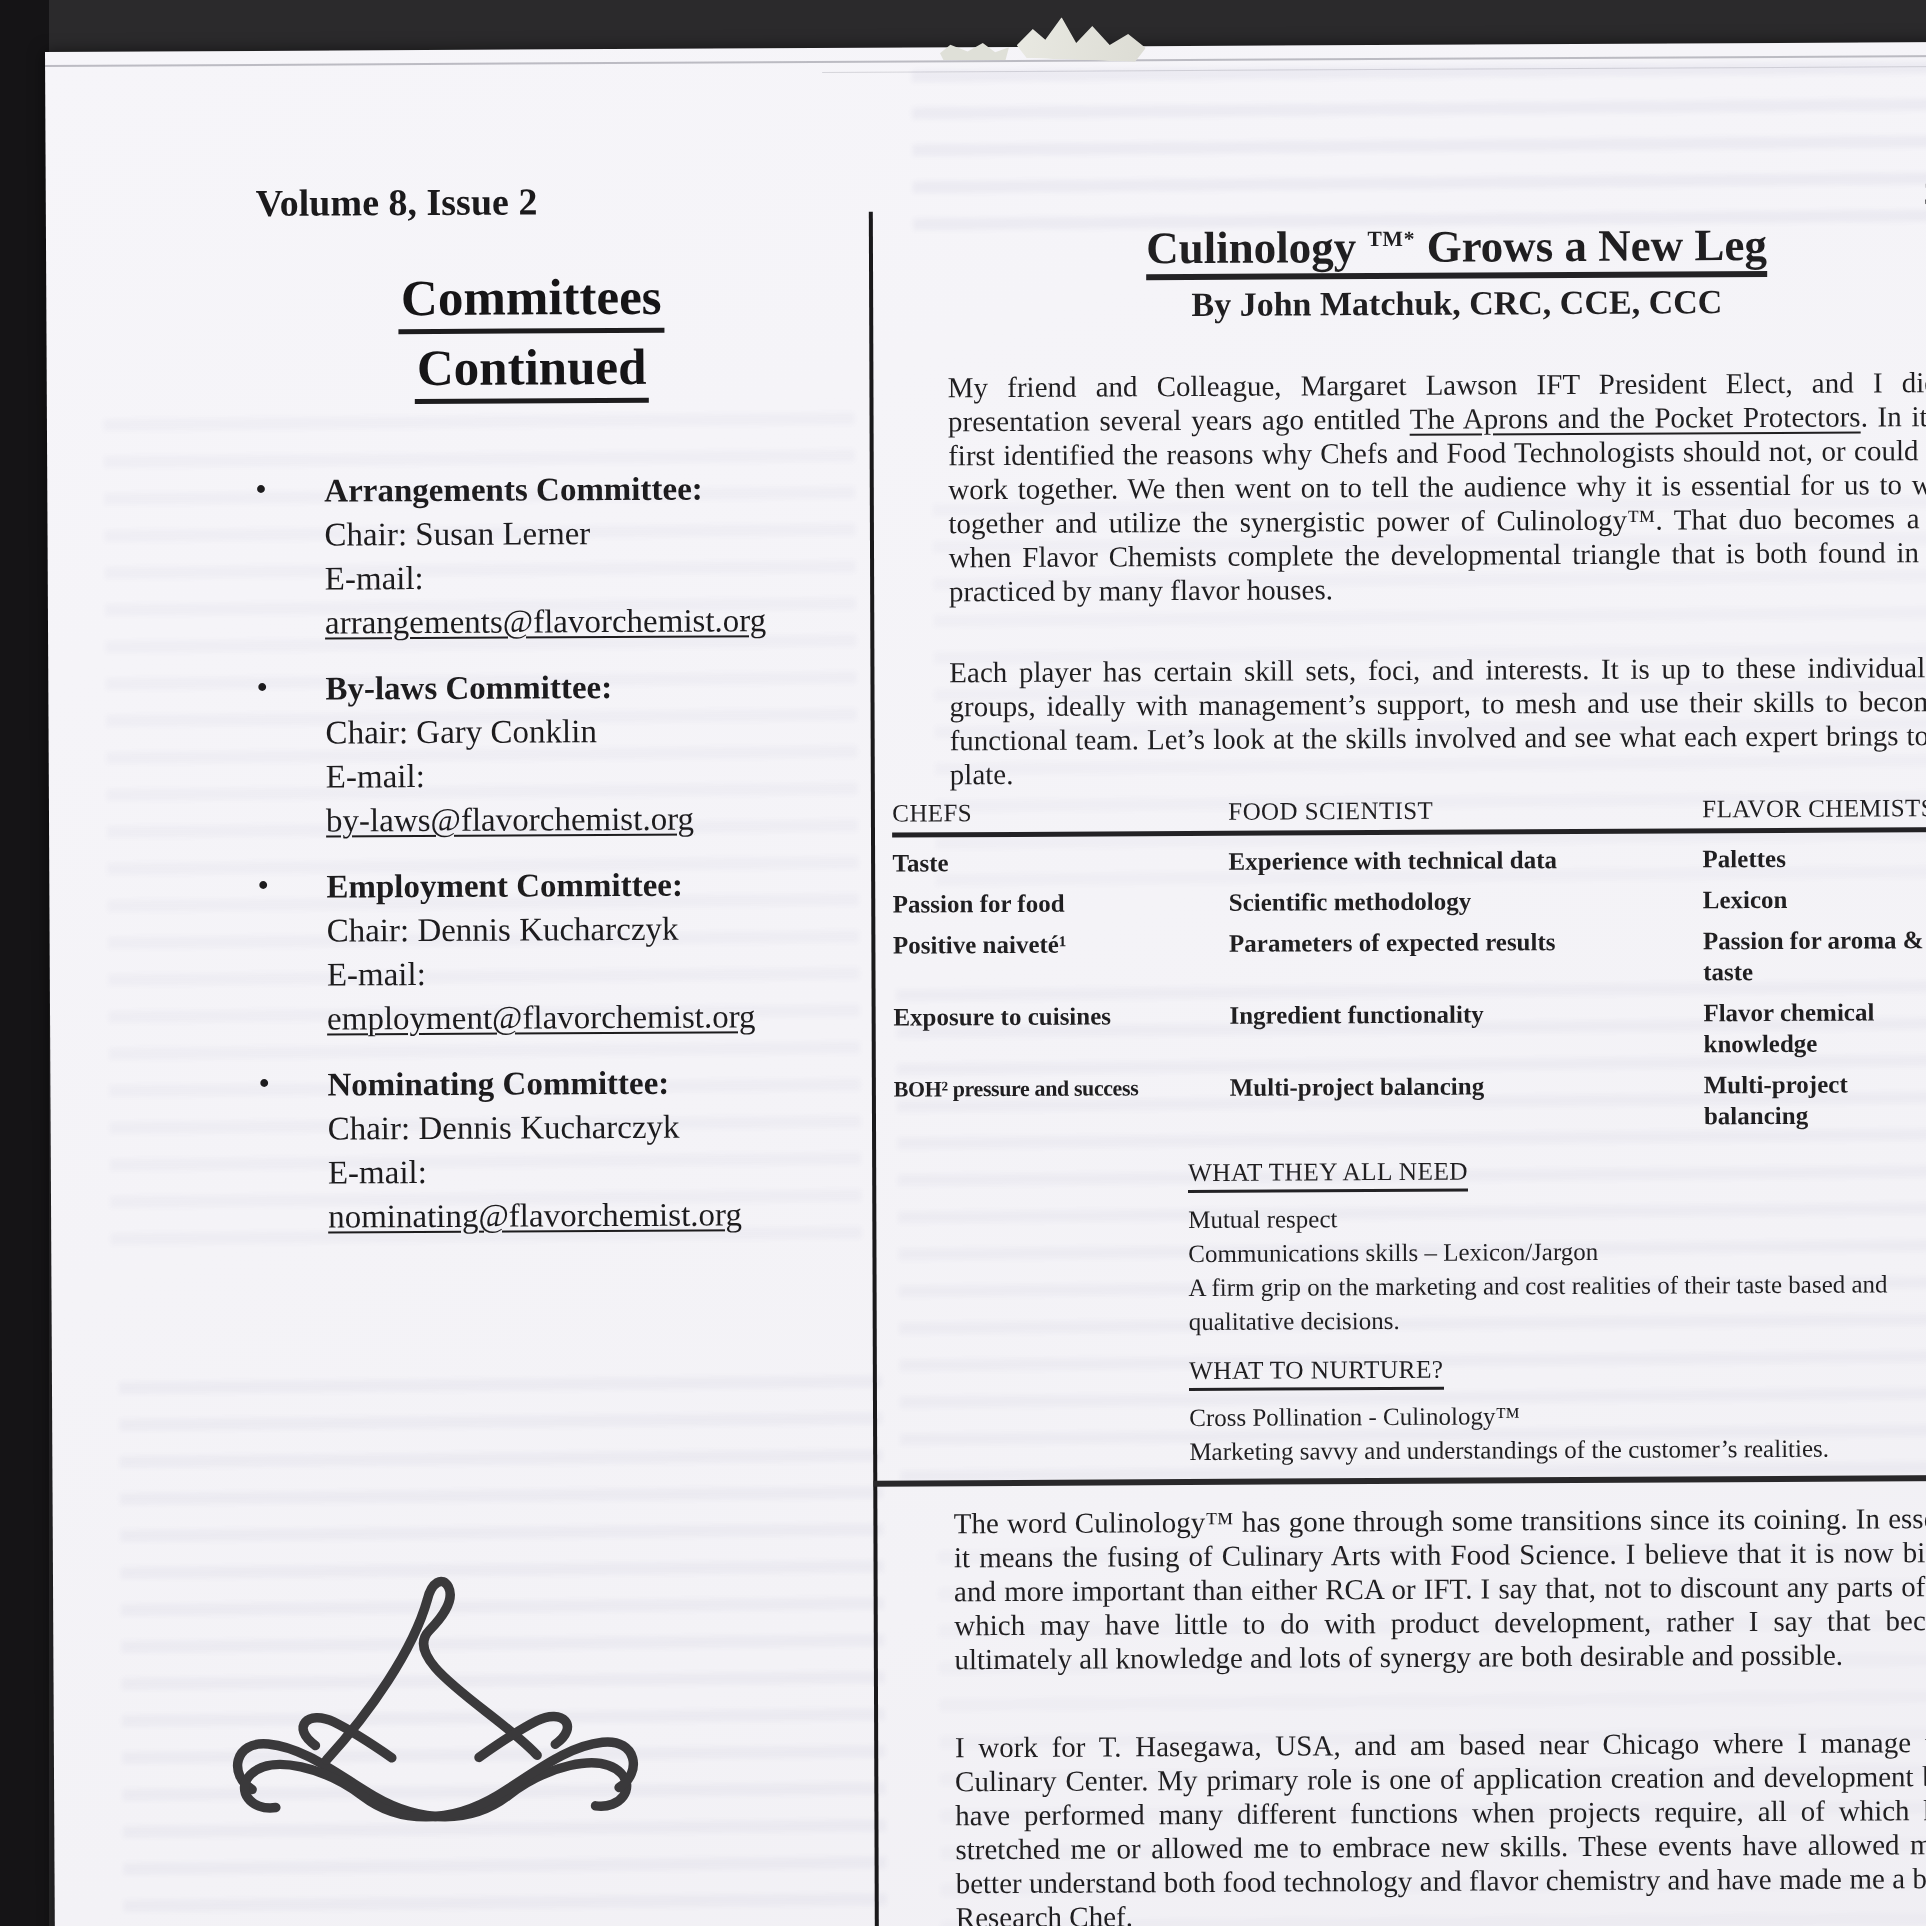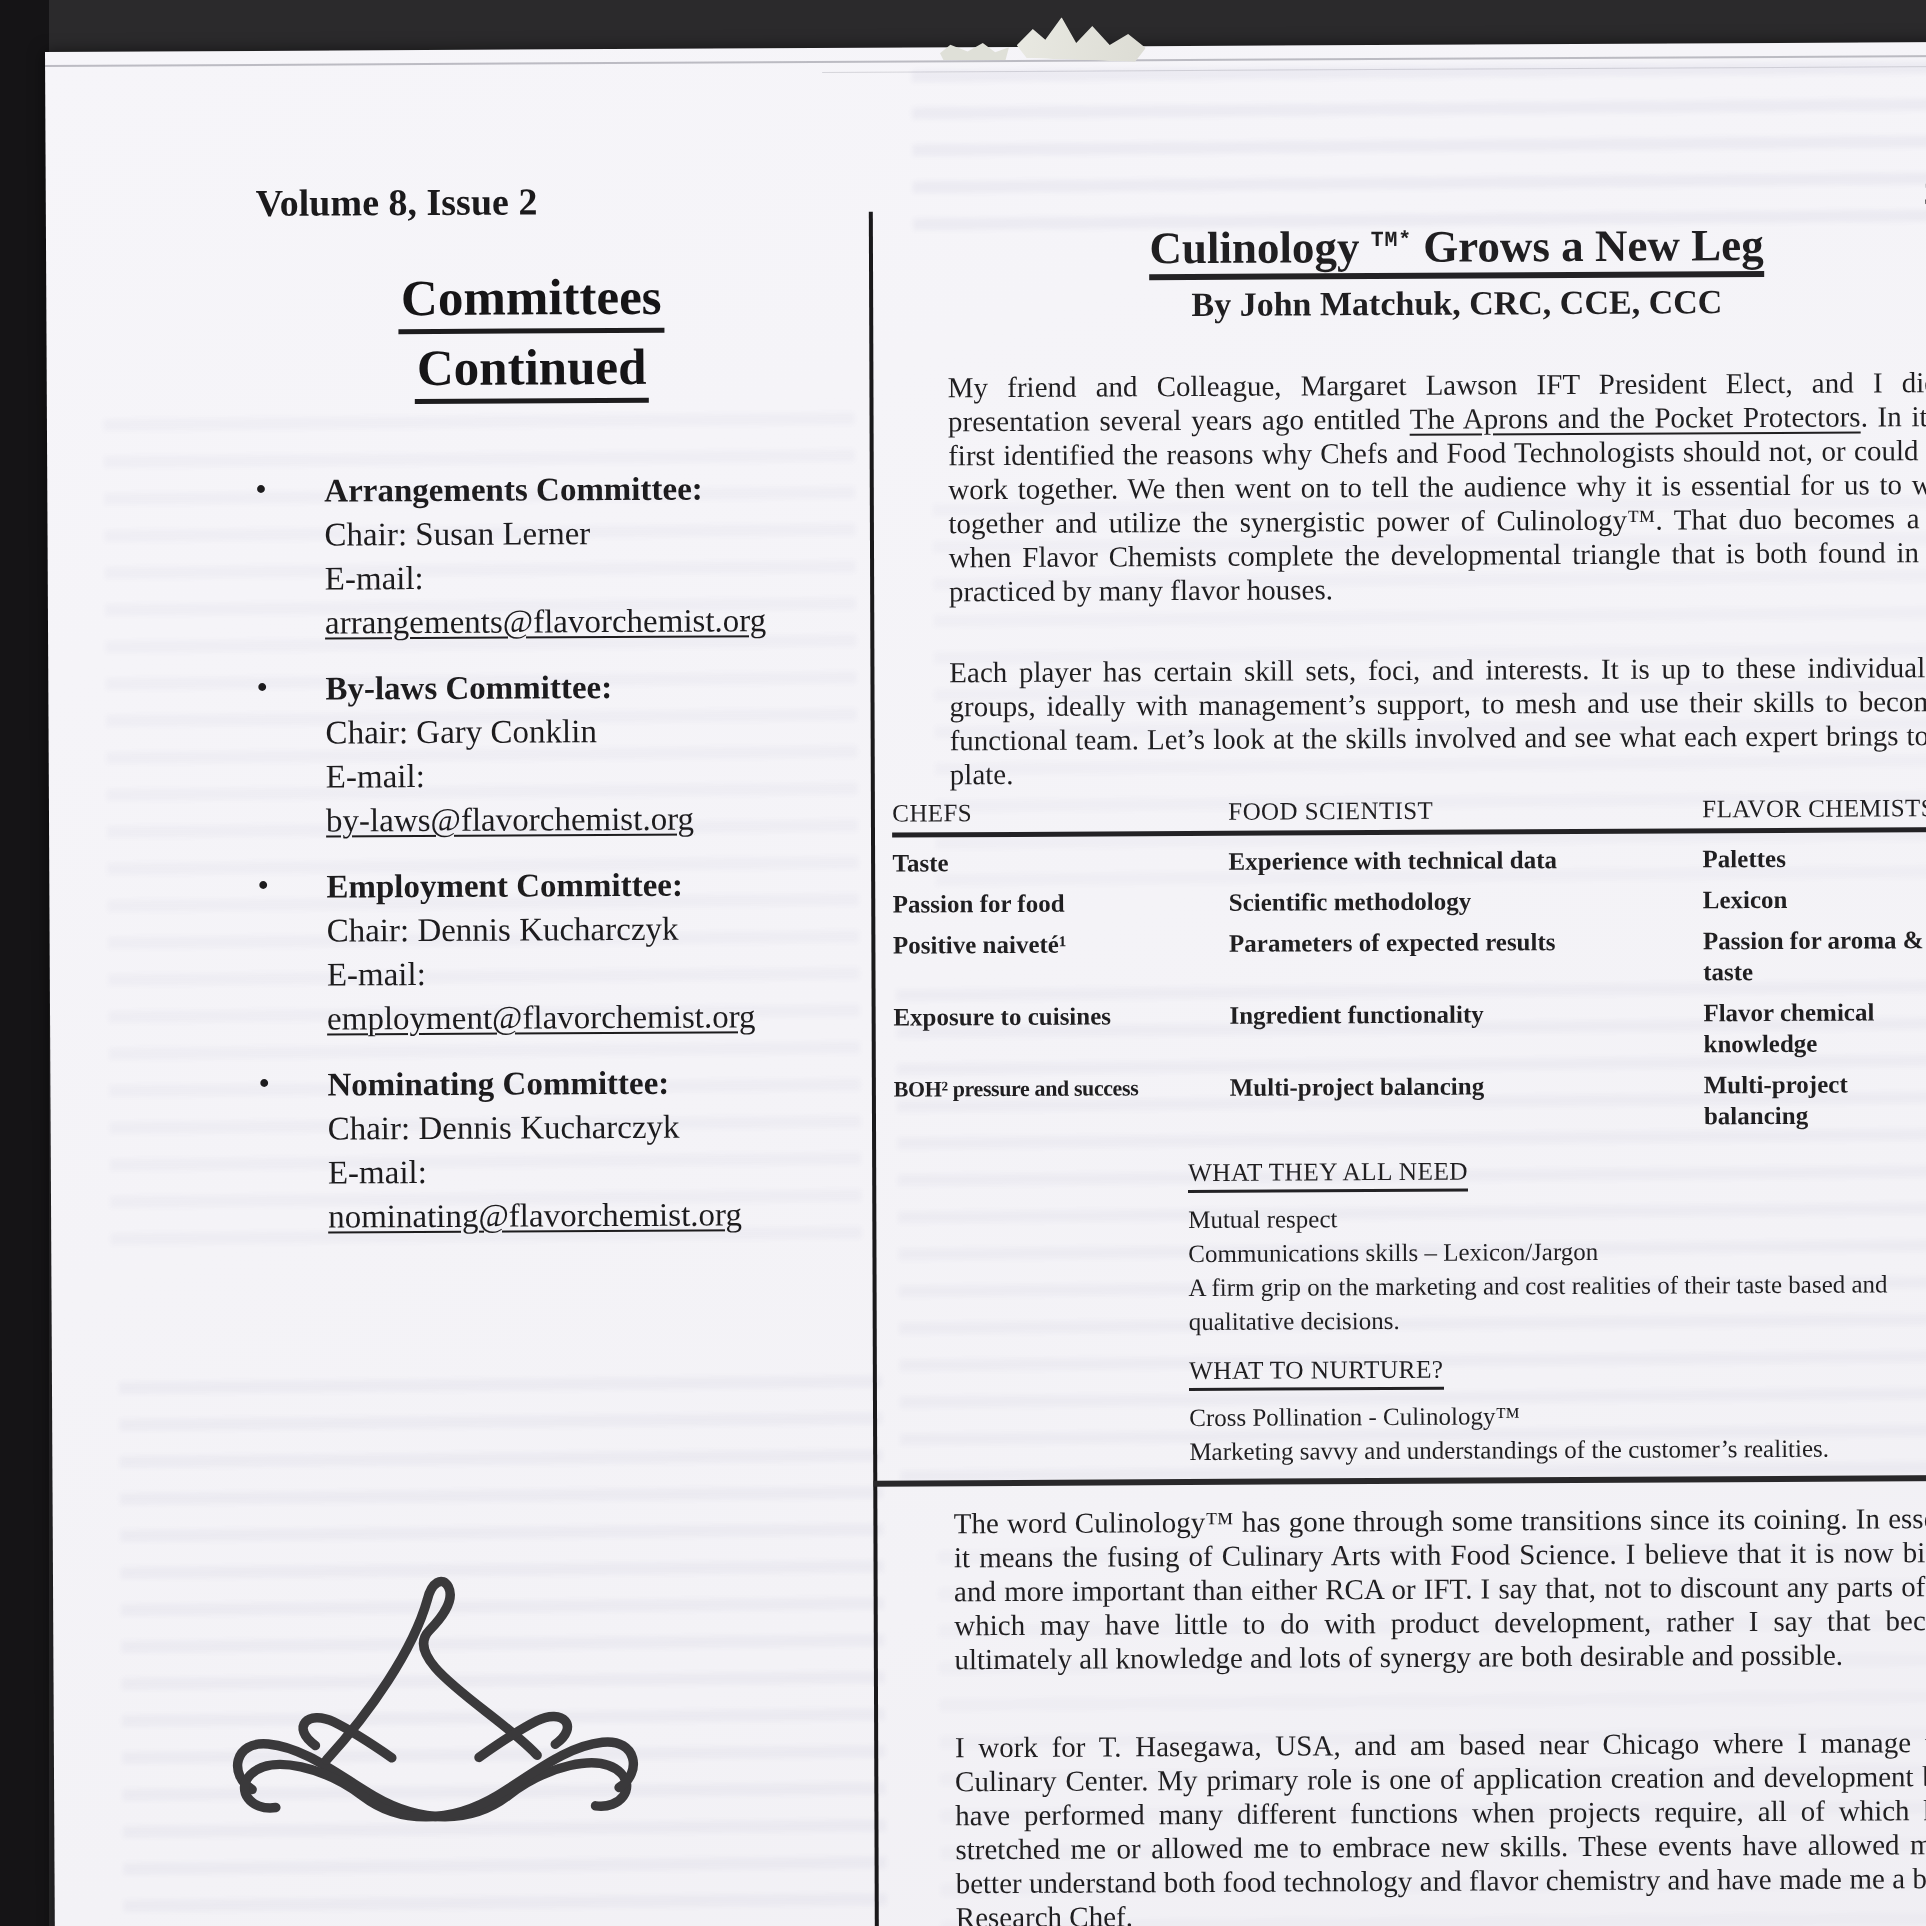--- a/index.html
+++ b/index.html
@@ -43,21 +43,21 @@
   .committee .cemail{text-decoration:underline;text-decoration-thickness:1.9px;text-underline-offset:3.9px;}
   
   .flourish{position:absolute;left:154px;top:1506px;width:455px;height:327px;}
   
   .divider{position:absolute;left:821px;top:164px;width:3.5px;height:2263px;background:#1a191b;transform:rotate(.1deg);}
   
   .article{position:absolute;left:821px;top:181px;width:1129px;color:#201f21;}
   .title-wrap{margin-left:127px;text-align:center;width:925px;}
   .article h1{margin:0;font-size:45px;line-height:.95;font-weight:bold;display:inline-block;
     border-bottom:6.5px solid #232225;padding-bottom:3.9px;white-space:nowrap;}
-  .article h1 .tm{font-size:.48em;vertical-align:super;letter-spacing:0.8px;font-family:Liberation Mono, monospace;}
+  .article h1 .tm{font-size:.48em;vertical-align:super;letter-spacing:0.8px;}
   .byline{margin-top:6.2px;font-size:34px;font-weight:bold;text-align:center;width:925px;margin-left:127px;}
   .para{font-size:29px;line-height:34px;text-align:justify;margin:0 26px 0 80px;}
   .p1{margin-top:45px;}
   .p2{margin-top:47px;}
   .p3{margin-top:20px;}
   .p4{margin-top:54px;}
   .u{ text-decoration:underline;text-decoration-thickness:1.9px;text-underline-offset:4.6px;}
   
   .skills-table{margin:7.7px 0 0 22.3px;width:1072px;}
   .thead{display:grid;grid-template-columns:336px 474px 262px;

